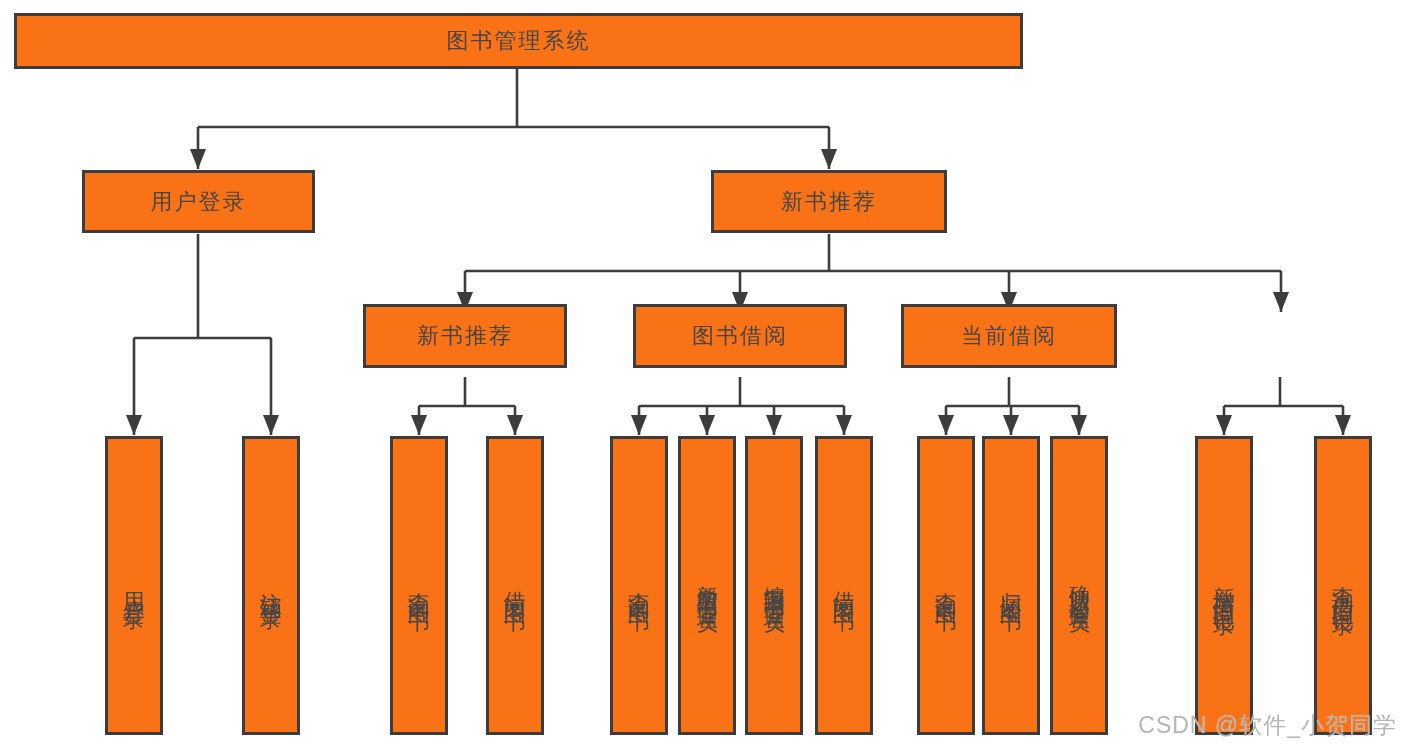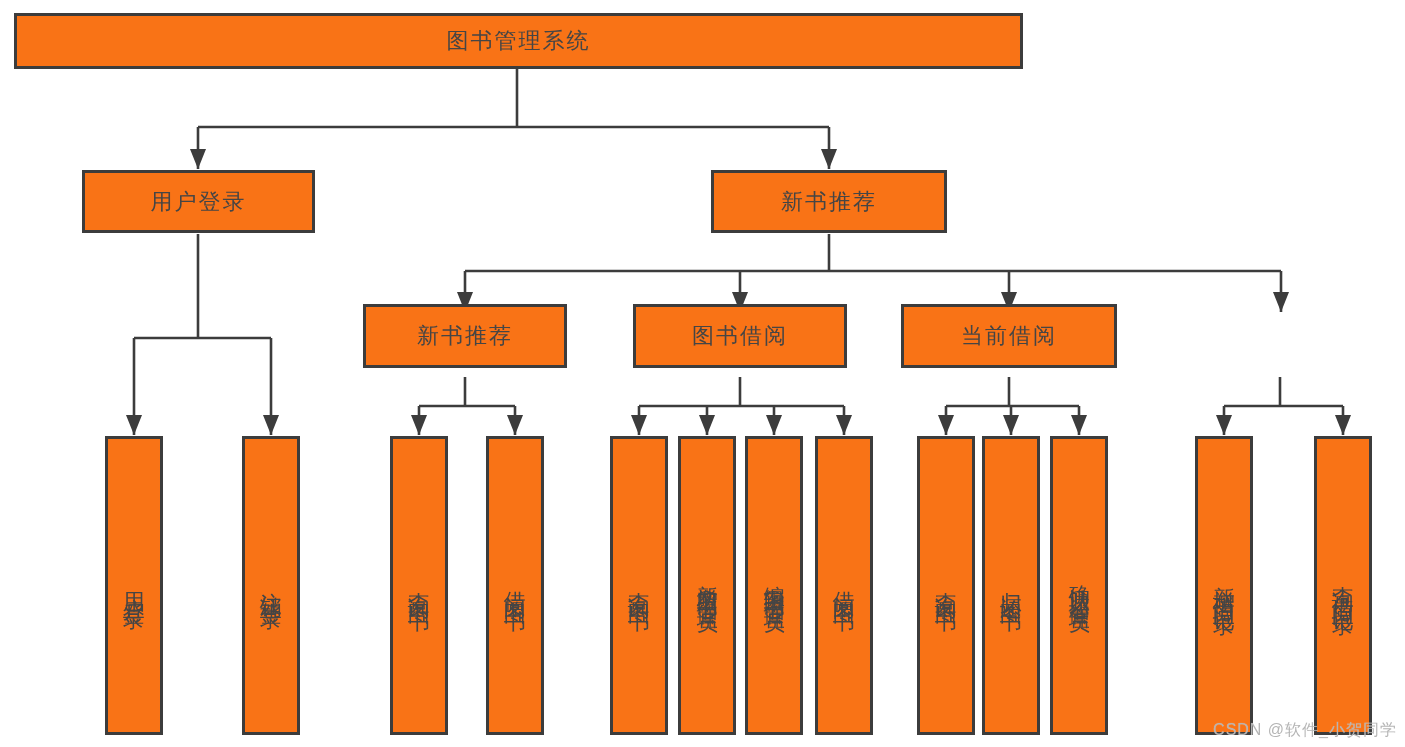--- a/index.html
+++ b/index.html
@@ -30,21 +30,21 @@
   .node.lvl3{top:304px;height:64px;}
   .node.leaf{top:436px;height:299px;width:58px;}
   .leaf .vtext{
     writing-mode:vertical-rl;text-orientation:mixed;
     font-size:22px;letter-spacing:6px;line-height:1.25;
     white-space:nowrap;
   }
   .leaf.long .vtext{letter-spacing:4px;font-size:21px;}
   .watermark{
     position:absolute;right:8px;bottom:6px;z-index:5;
-    font-size:16px;color:var(--watermark);letter-spacing:1px;
+    font-size:23px;color:var(--watermark);letter-spacing:1px;
     text-shadow:0 0 1px rgba(255,255,255,.4);
     pointer-events:none;
   }
 </style>
 </head>
 <body>
 
 <div class="canvas">
 
   <svg class="connectors" width="1405" height="747" viewBox="0 0 1405 747" aria-hidden="true">

